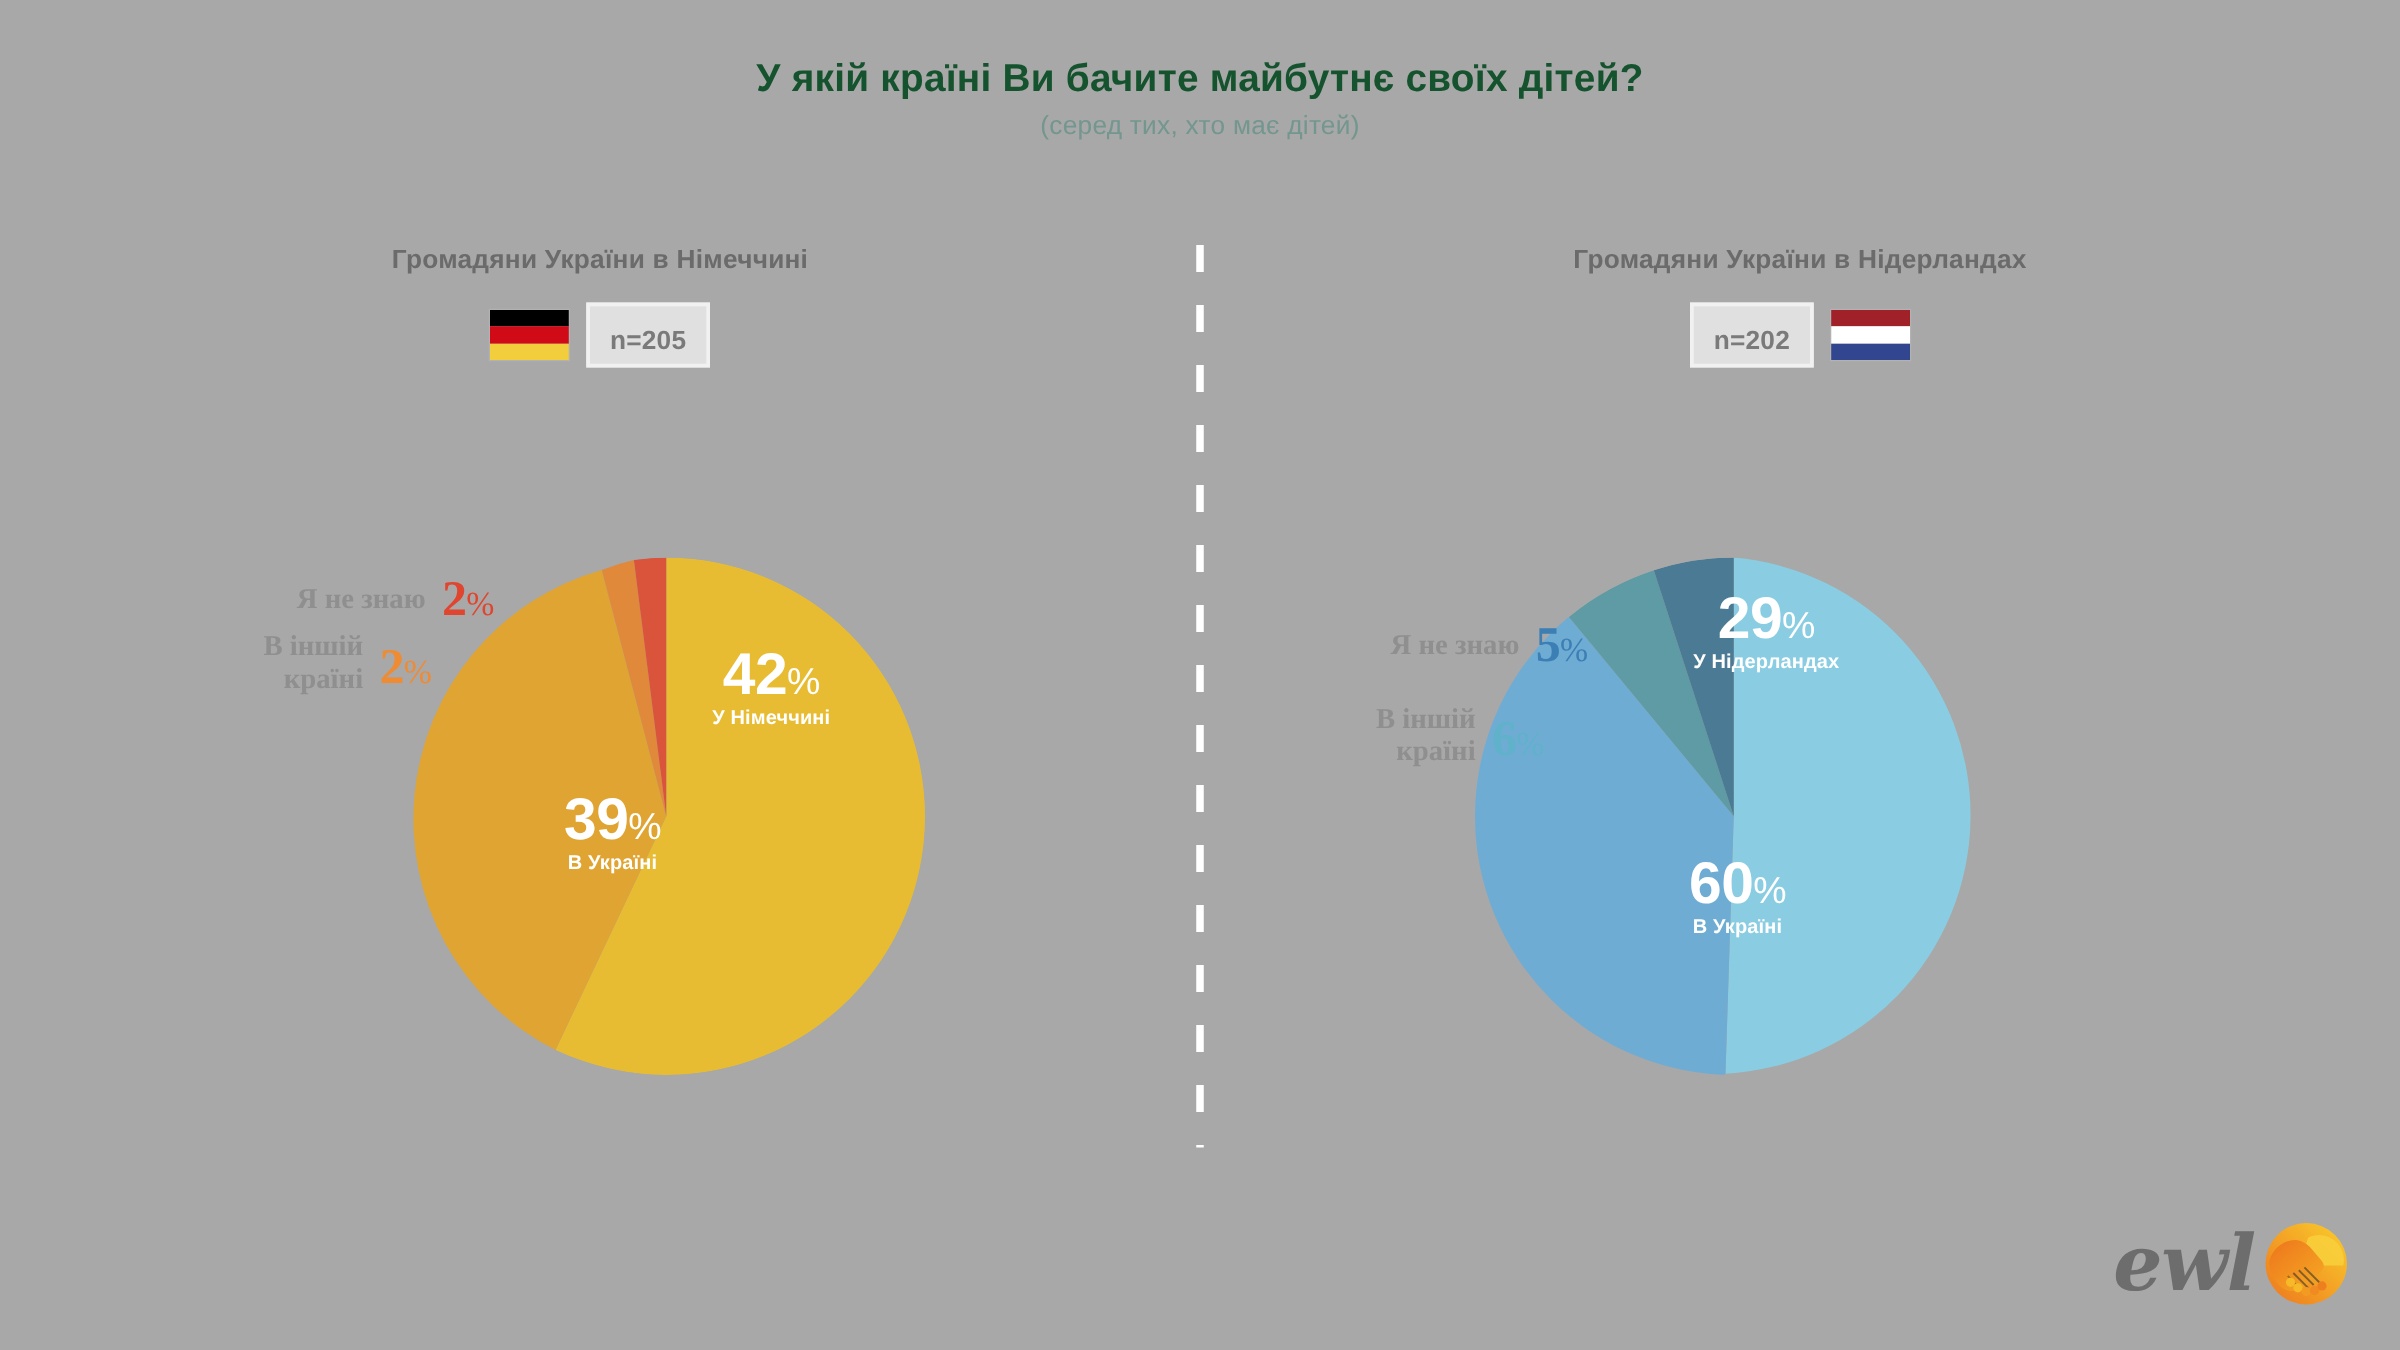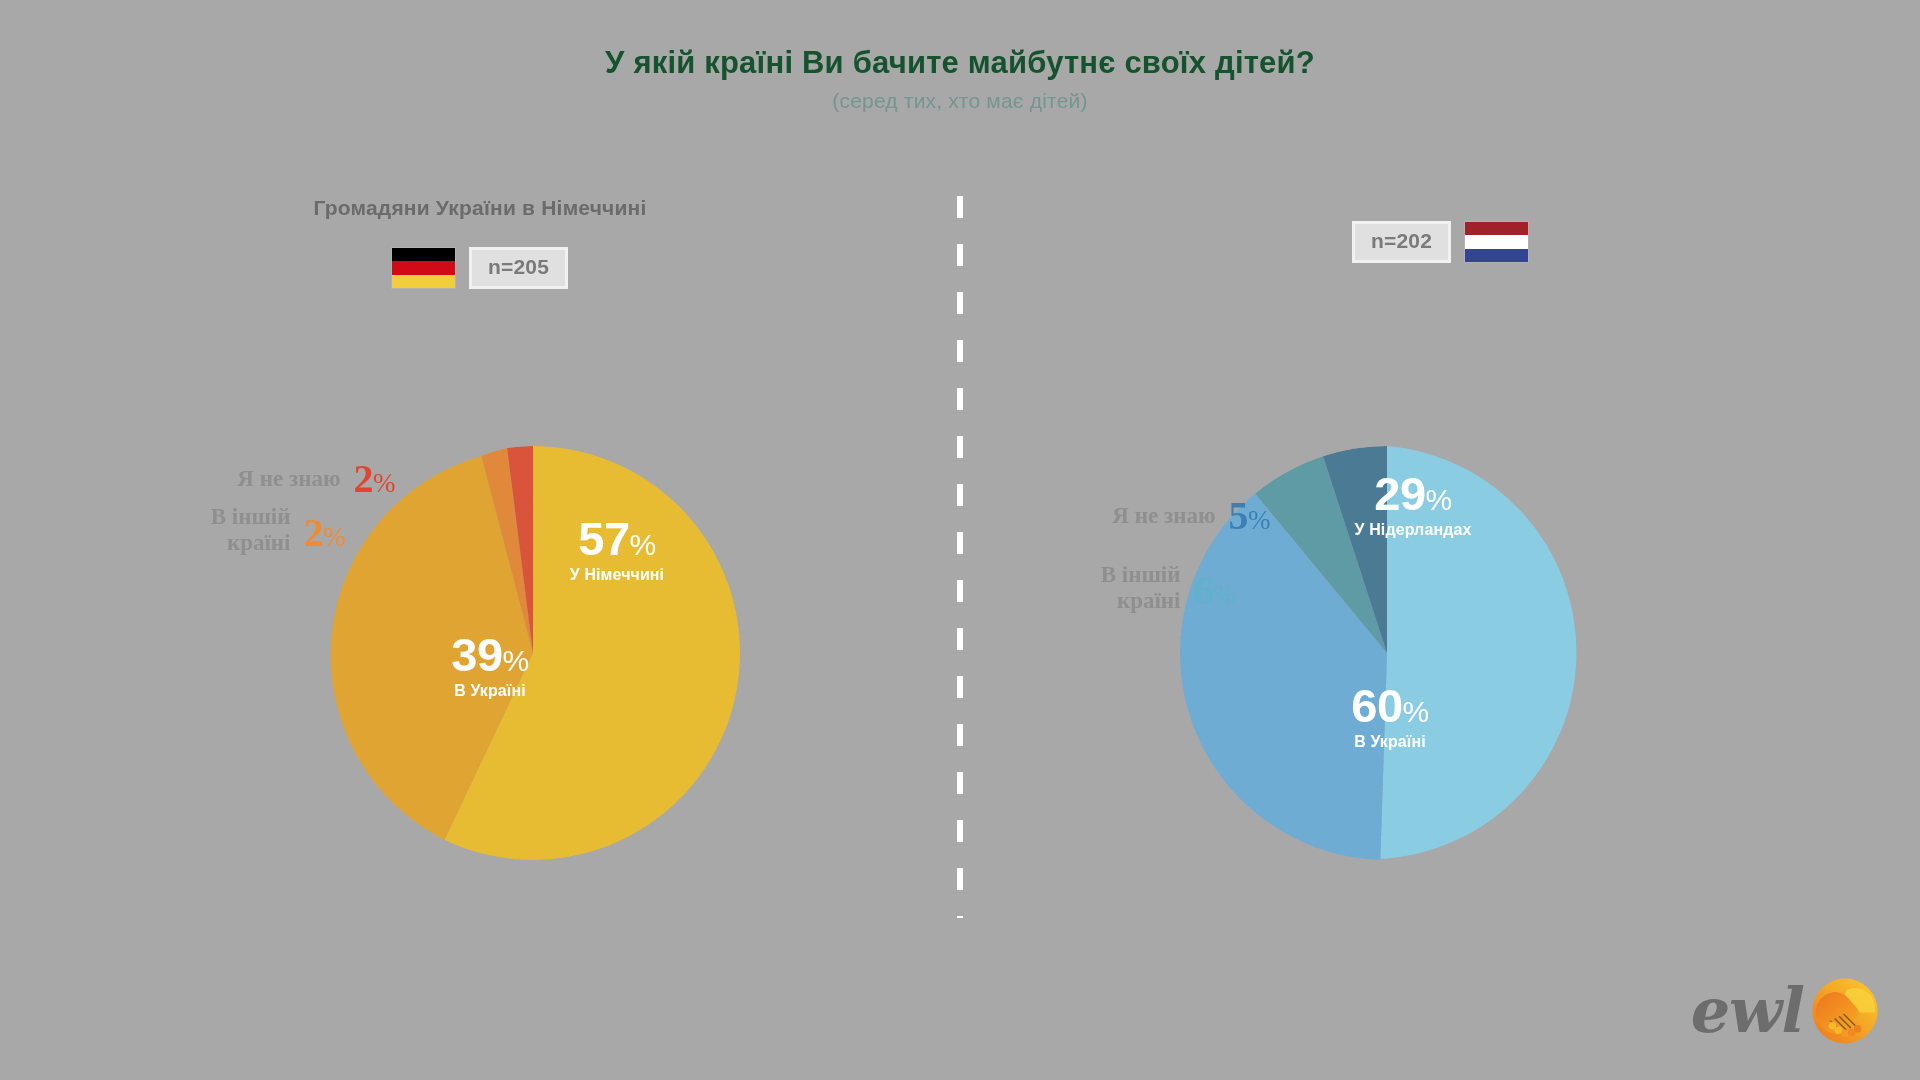--- a/index.html
+++ b/index.html
@@ -84,21 +84,21 @@
     display: block;
     box-shadow: 0 0 0 1px rgba(255,255,255,0.12);
   }
   .flag span { display: block; height: 33.3333%; width: 100%; }
   .n-badge {
     background: #e0e0e0;
     border: 3px solid #f1f1f1;
     color: #7a7a7a;
     font-size: 21px;
     font-weight: 700;
-    padding: 5px 16px 6px;
+    padding: 16px 16px 6px;
     line-height: 1.15;
     letter-spacing: 0.2px;
   }
 
   
   .pie-wrap {
     position: absolute;
     top: 250px;
     left: 0;
     width: 960px;
@@ -219,21 +219,21 @@
         <path fill="#E0A432" d="M100,100 L57.2,190.3 A100,100 0 0,1 75.1,4.8 Z"></path>
 
         <path fill="#E0893A" d="M100,100 L75.1,4.8 A100,100 0 0,1 87.5,1.0 Z"></path>
 
         <path fill="#D9543A" d="M100,100 L87.5,1.0 A100,100 0 0,1 100,0 Z"></path>
       </svg>
     </div>
 
     <div class="slice-label" style="left:487px; top:69px; width:260px;">
       <span class="pct">
-        <span>57</span><span class="sym">%</span>
+        <span>42</span><span class="sym">%</span>
       </span>
       <span class="nm">У Німеччині</span>
     </div>
 
     <div class="slice-label" style="left:370px; top:185px; width:240px;">
       <span class="pct">
         <span>39</span><span class="sym">%</span>
       </span>
       <span class="nm">В Україні</span>
     </div>
@@ -251,20 +251,21 @@
       <span class="pct" style="color:#EF8B32">
         <span>2</span><span class="sym">%</span>
       </span>
     </div>
 
   </div>
 </div>
 
 <div class="panel" id="panel-right">
 
+  <div class="panel-header">Громадяни України в Нідерландах</div>
 
   <div class="badge-row">
     <span class="n-badge">n=202</span>
     <span class="flag">
       <span style="background:#A02128"></span>
       <span style="background:#FFFFFF"></span>
       <span style="background:#31468F"></span>
     </span>
   </div>
 

